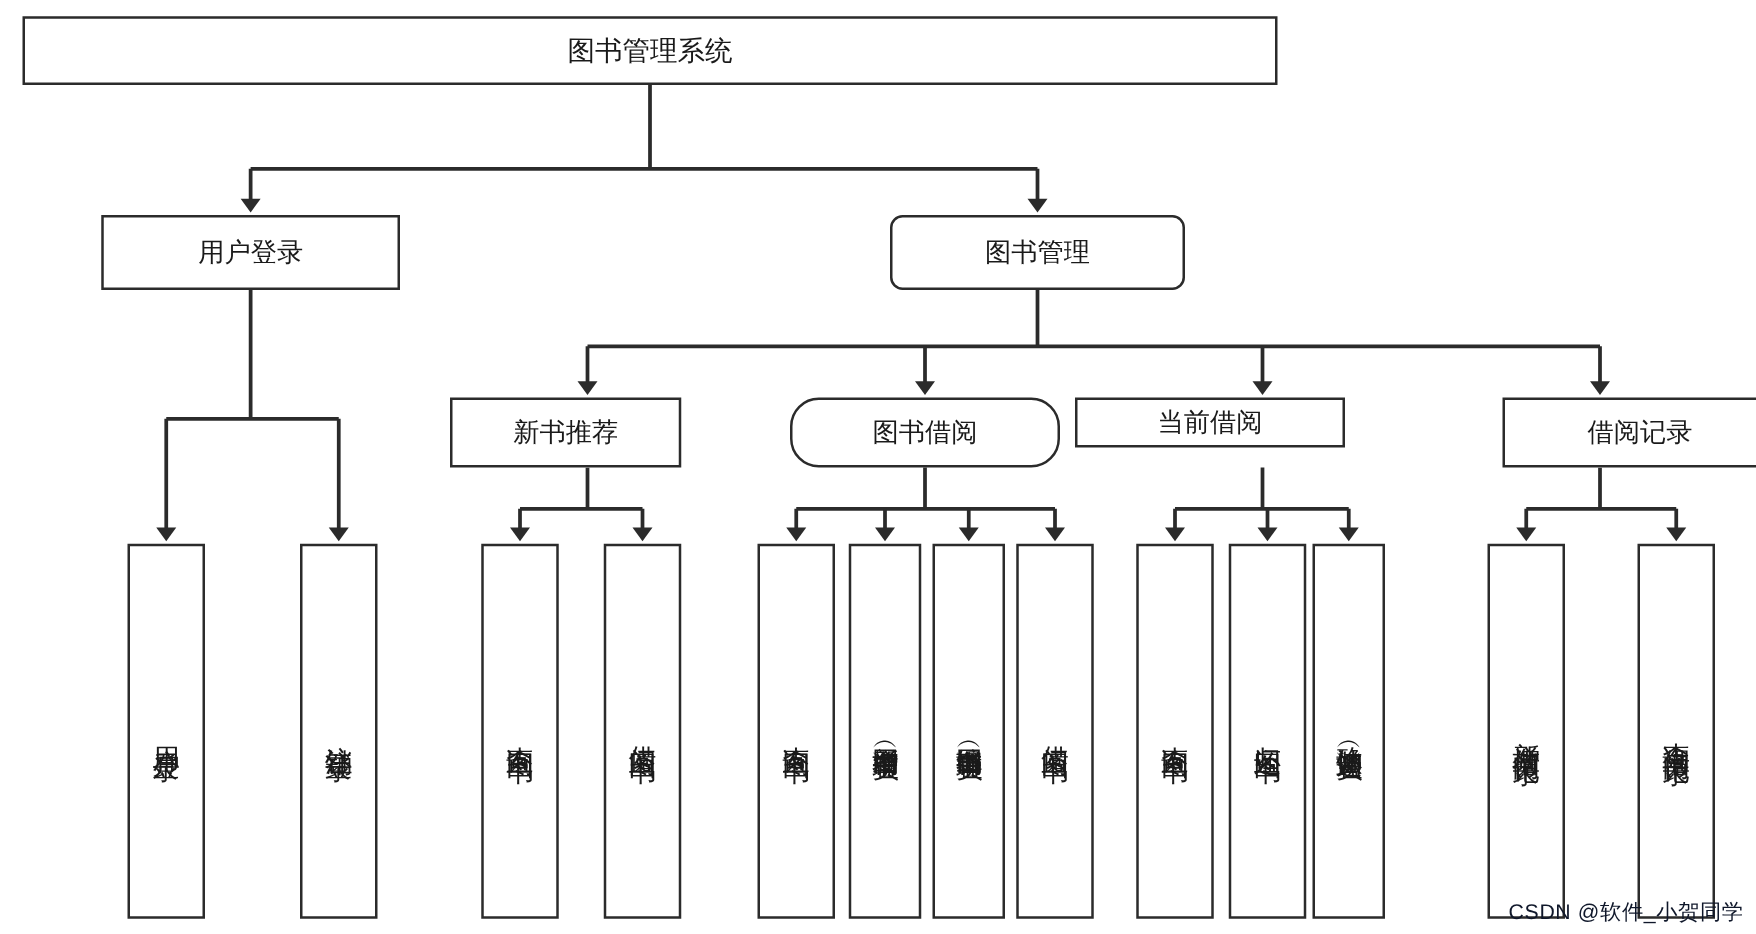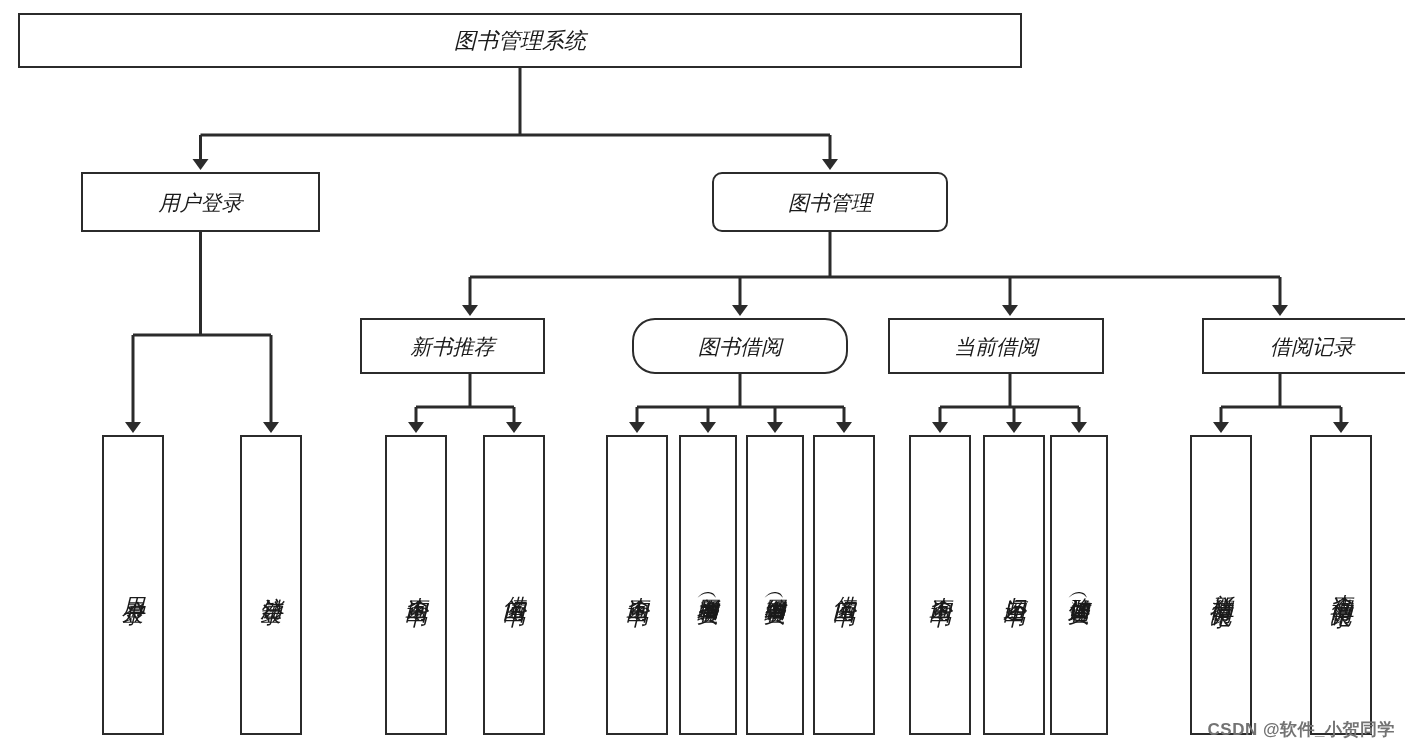--- a/index.html
+++ b/index.html
@@ -31,21 +31,20 @@
     background: #ffffff;
     display: flex;
     align-items: center;
     justify-content: center;
   }
   .node-label {
     color: #1a1a1a;
     line-height: 1.0;
     text-align: center;
     white-space: nowrap;
-    font-style: italic;
   }
   .node-box.horiz .node-label {
     font-size: 21px;
   }
   .node-box.root .node-label {
     font-size: 22px;
   }
   .node-box.vert {
     align-items: center;
     justify-content: center;
@@ -60,25 +59,24 @@
   }
   .node-box.vert.tall .node-label {
     font-size: 21px;
     letter-spacing: 1px;
   }
   #watermark {
     position: absolute;
     right: 10px;
     bottom: 6px;
     font-size: 17px;
-    color: #737373;
+    color: #0f172a;
     letter-spacing: 0.5px;
     white-space: nowrap;
     pointer-events: none;
-    font-weight: bold;
   }
 </style>
 </head>
 <body>
 
 <div id="stage">
 
   <svg id="diagram-svg" viewBox="0 0 1405 747" preserveAspectRatio="none" aria-hidden="true">
     <defs>
       <marker id="arrowhead" markerWidth="9" markerHeight="10" refX="1" refY="5" orient="auto" markerUnits="userSpaceOnUse">
@@ -150,21 +148,21 @@
       </div>
       <div class="node-box horiz" id="node-book-manage" style="left: 712px; top: 172px; width: 236px; height: 60px; border-radius: 10px;">
         <span class="node-label">图书管理</span>
       </div>
       <div class="node-box horiz" id="node-new-book-rec" style="left: 360px; top: 318px; width: 185px; height: 56px;">
         <span class="node-label">新书推荐</span>
       </div>
       <div class="node-box horiz" id="node-book-borrow" style="left: 632px; top: 318px; width: 216px; height: 56px; border-radius: 23px;">
         <span class="node-label">图书借阅</span>
       </div>
-      <div class="node-box horiz" id="node-current-borrow" style="left: 888px; top: 318px; width: 216px; height: 56px;">
+      <div class="node-box horiz" id="node-current-borrow" style="left: 860px; top: 318px; width: 216px; height: 40px;">
         <span class="node-label">当前借阅</span>
       </div>
       <div class="node-box horiz" id="node-borrow-record" style="left: 1170px; top: 318px; width: 220px; height: 56px; margin-left: 32px;">
         <span class="node-label">借阅记录</span>
       </div>
       <div class="node-box vert" id="node-leaf-user-login" style="left: 102px; top: 435px; width: 62px; height: 300px;">
         <span class="node-label">用户登录</span>
       </div>
       <div class="node-box vert" id="node-leaf-logout" style="left: 240px; top: 435px; width: 62px; height: 300px;">
         <span class="node-label">注销登录</span>

